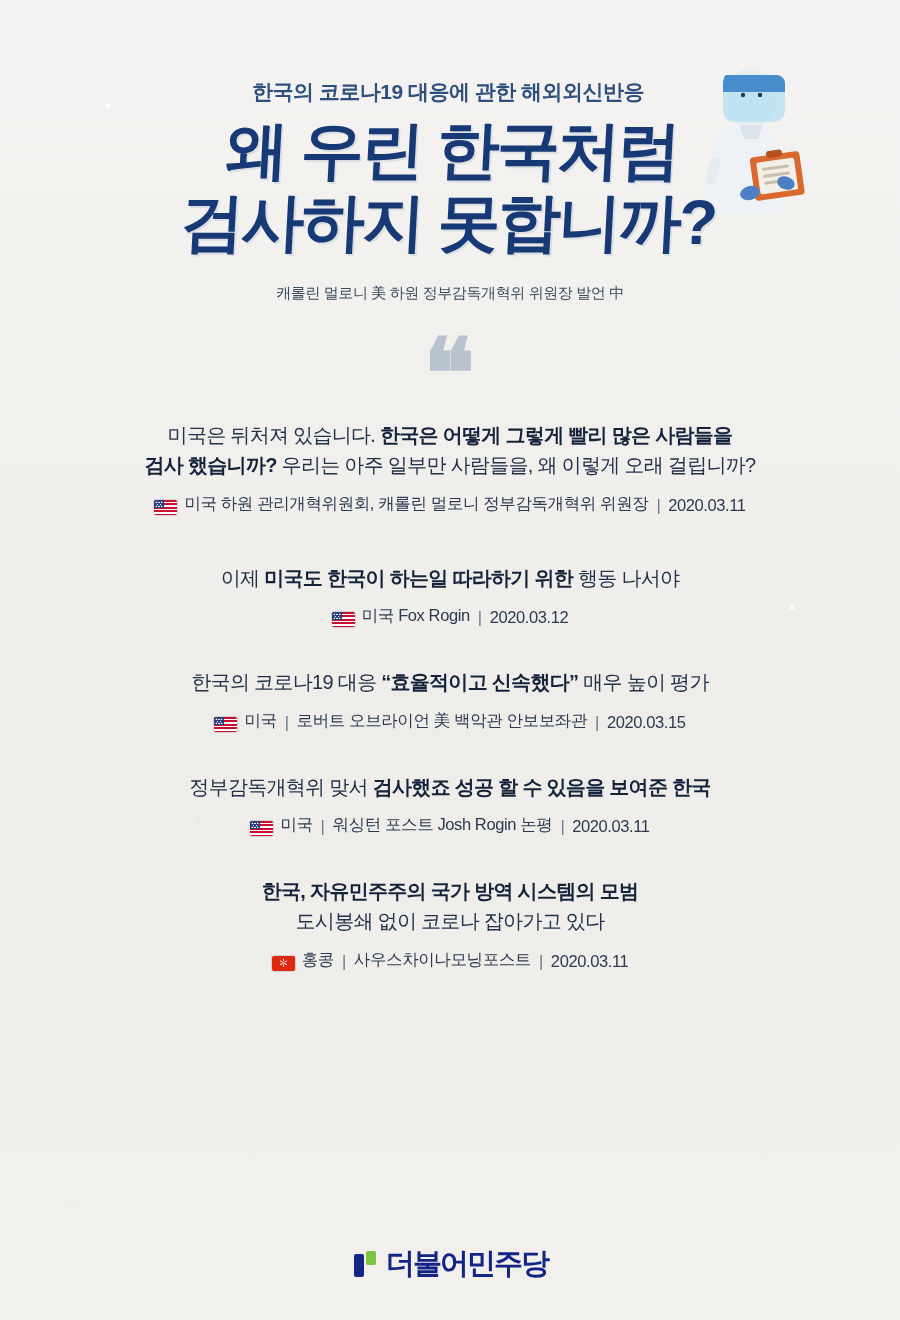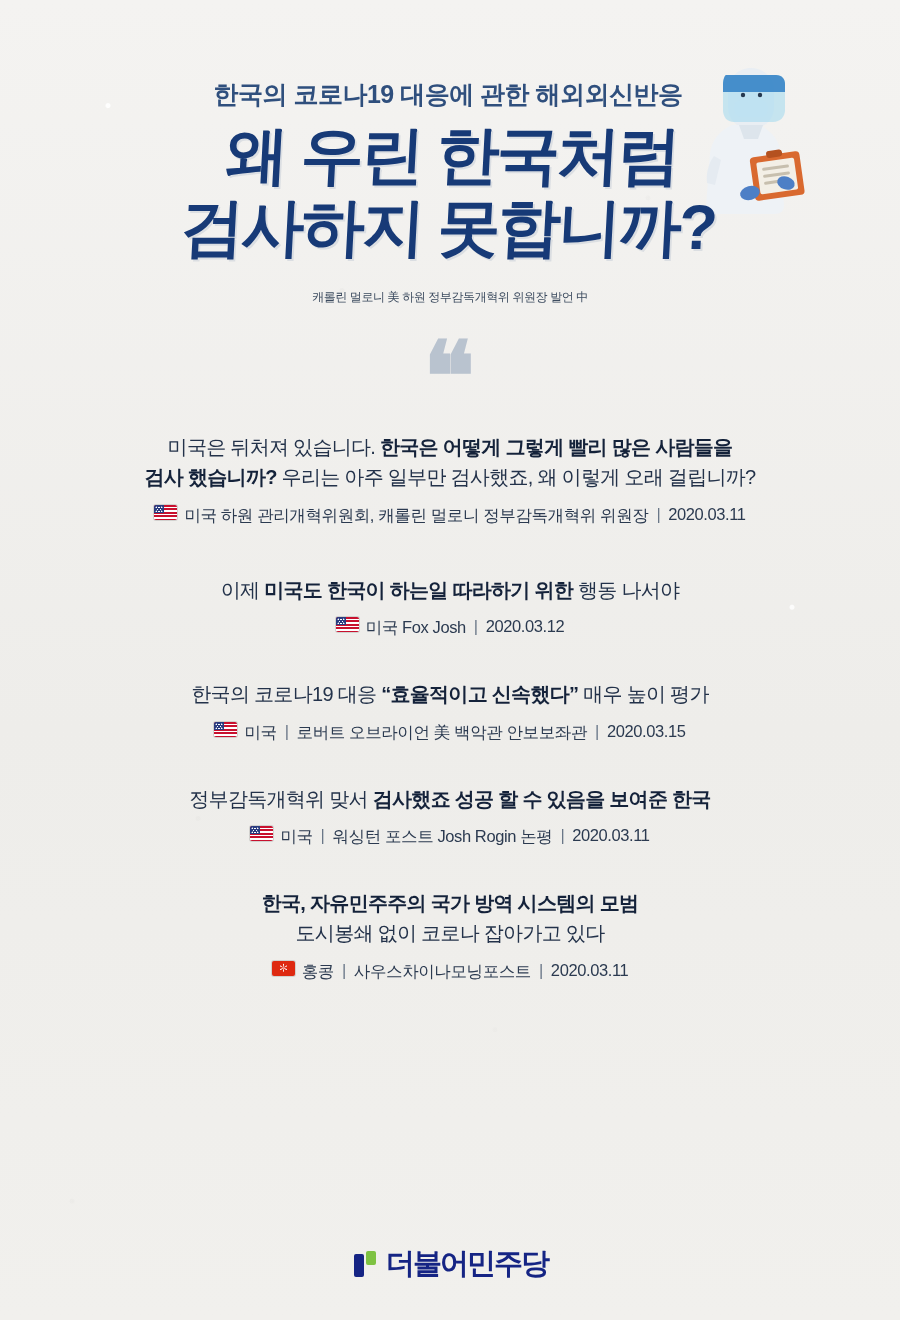--- a/index.html
+++ b/index.html
@@ -39,21 +39,21 @@
     box-sizing: border-box;
   }
 
   
   .header {
     position: relative;
     padding-top: 78px;
     text-align: center;
   }
   .kicker {
-    font-size: 25px;
+    font-size: 21px;
     font-weight: bold;
     letter-spacing: -0.5px;
     color: #2f4f7d;
     margin: 0 4px 10px 0;
   }
   .headline {
     font-size: 63px;
     font-weight: bold;
     line-height: 1.08;
     letter-spacing: -2.6px;
@@ -61,21 +61,21 @@
     margin: 0;
     transform: skewX(-3deg);
     text-shadow: 2px 2px 0 rgba(23,58,119,0.10);
   }
   .headline .line2 {
     display: block;
     margin-top: 4px;
   }
   .subcaption {
     margin-top: 28px;
-    font-size: 12px;
+    font-size: 15px;
     color: #3b4a5e;
     letter-spacing: -0.4px;
   }
 
   
   .doctor {
     position: absolute;
     right: 88px;
     top: 55px;
     width: 130px;
@@ -90,21 +90,21 @@
     font-family: "Liberation Serif", serif;
     font-size: 96px;
     line-height: 40px;
     font-weight: bold;
     letter-spacing: 2px;
     height: 46px;
   }
 
   
   .quotes {
-    margin-top: 28px;
+    margin-top: 19px;
     padding: 0 24px;
   }
   .quote-block {
     text-align: center;
     margin-bottom: 40px;
   }
   .quote-block.first { margin-bottom: 48px; }
   .quote-text {
     font-size: 20px;
     line-height: 1.52;
@@ -112,21 +112,21 @@
     color: #23324a;
   }
   .quote-text .b { font-weight: bold; color: #14223a; }
   .quote-line { display: block; }
   .source {
     margin-top: 12px;
     font-size: 16.5px;
     color: #2b3a50;
     letter-spacing: -0.4px;
     display: flex;
-    align-items: flex-start;
+    align-items: flex-end;
     justify-content: center;
     gap: 7px;
     flex-wrap: wrap;
   }
   .source .sep { color: #6a7788; padding: 0 1px; }
   .flag {
     display: inline-block;
     width: 23px;
     height: 15px;
     border-radius: 2px;
@@ -268,36 +268,36 @@
     </h1>
     <p class="subcaption">캐롤린 멀로니 美 하원 정부감독개혁위 위원장 발언 中</p>
   </div>
 
   <div class="quote-mark">❝</div>
 
   <div class="quotes" id="quotes-container">
       <div class="quote-block first">
         <div class="quote-text">
           <span class="quote-line"><span>미국은 뒤처져 있습니다. </span><span class="b">한국은 어떻게 그렇게 빨리 많은 사람들을</span></span>
-          <span class="quote-line"><span class="b">검사 했습니까?</span><span> 우리는 아주 일부만 검사했죠, 왜 이렇게 오래 걸립니까?</span></span>
+          <span class="quote-line"><span class="b">검사 했습니까?</span><span> 우리는 아주 일부만 사람들을, 왜 이렇게 오래 걸립니까?</span></span>
         </div>
         <div class="source">
           <span class="flag flag-us"></span>
           <span>미국 하원 관리개혁위원회, 캐롤린 멀로니 정부감독개혁위 위원장</span>
           <span class="sep">|</span>
           <span>2020.03.11</span>
         </div>
       </div>
       <div class="quote-block">
         <div class="quote-text">
           <span class="quote-line"><span>이제 </span><span class="b">미국도 한국이 하는일 따라하기 위한</span><span> 행동 나서야</span></span>
         </div>
         <div class="source">
           <span class="flag flag-us"></span>
-          <span>미국 Fox Josh</span>
+          <span>미국 Fox Rogin</span>
           <span class="sep">|</span>
           <span>2020.03.12</span>
         </div>
       </div>
       <div class="quote-block">
         <div class="quote-text">
           <span class="quote-line"><span>한국의 코로나19 대응 </span><span class="b">“효율적이고 신속했다”</span><span> 매우 높이 평가</span></span>
         </div>
         <div class="source">
           <span class="flag flag-us"></span>

